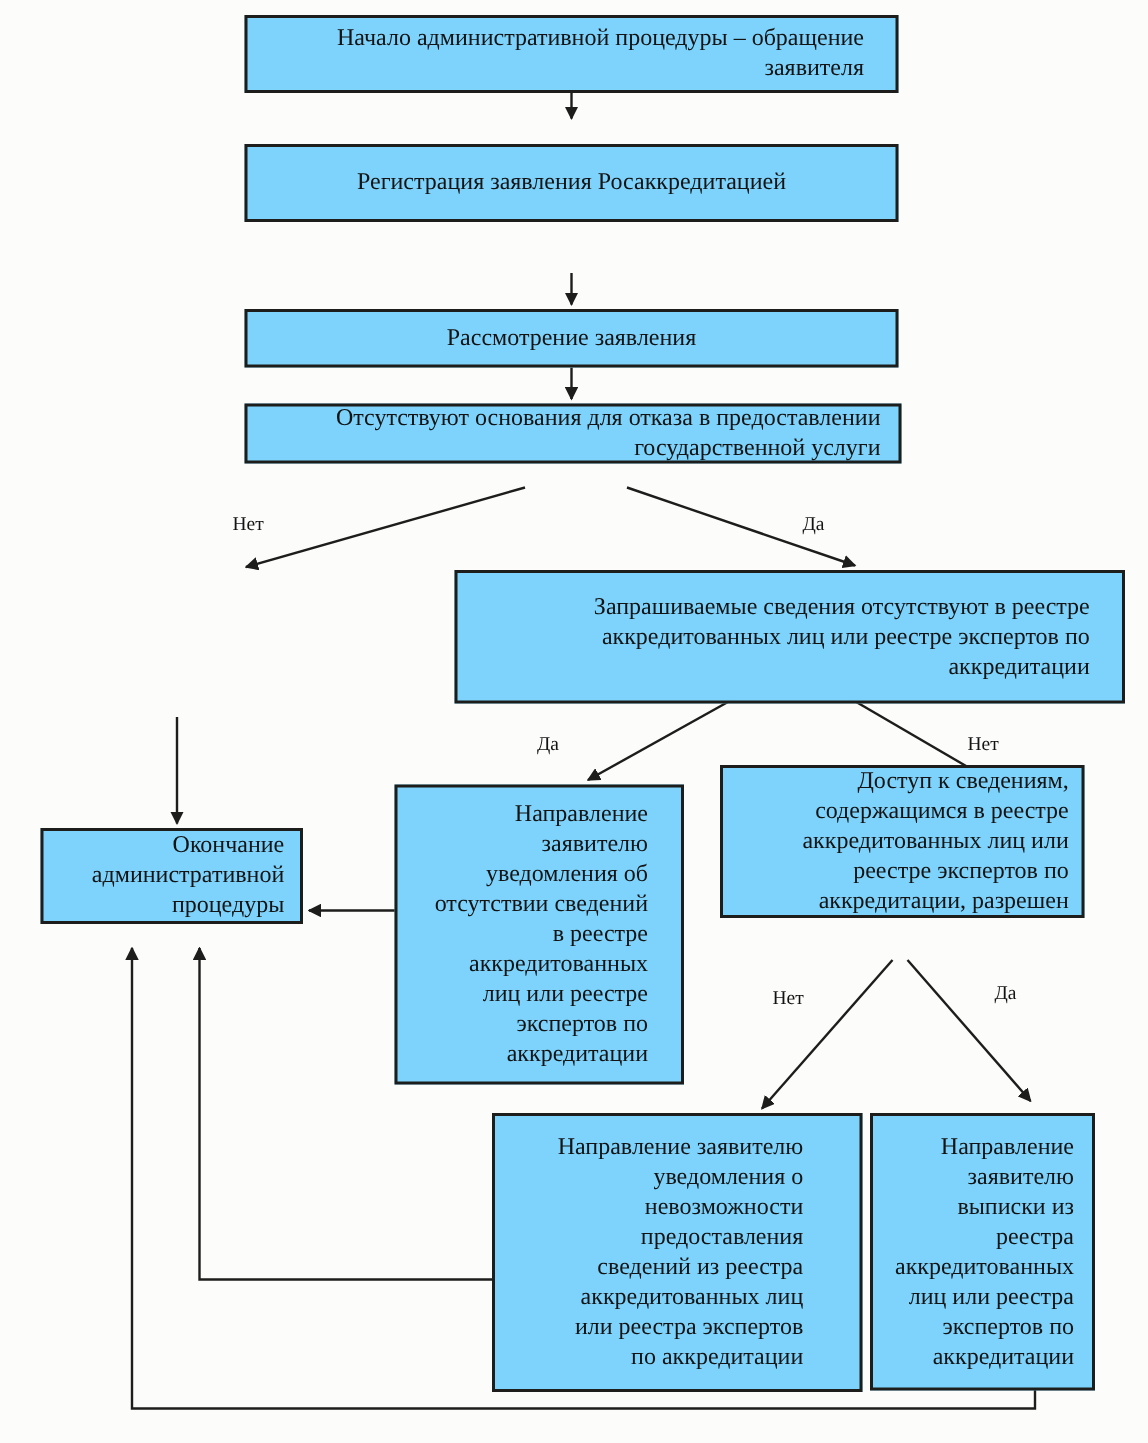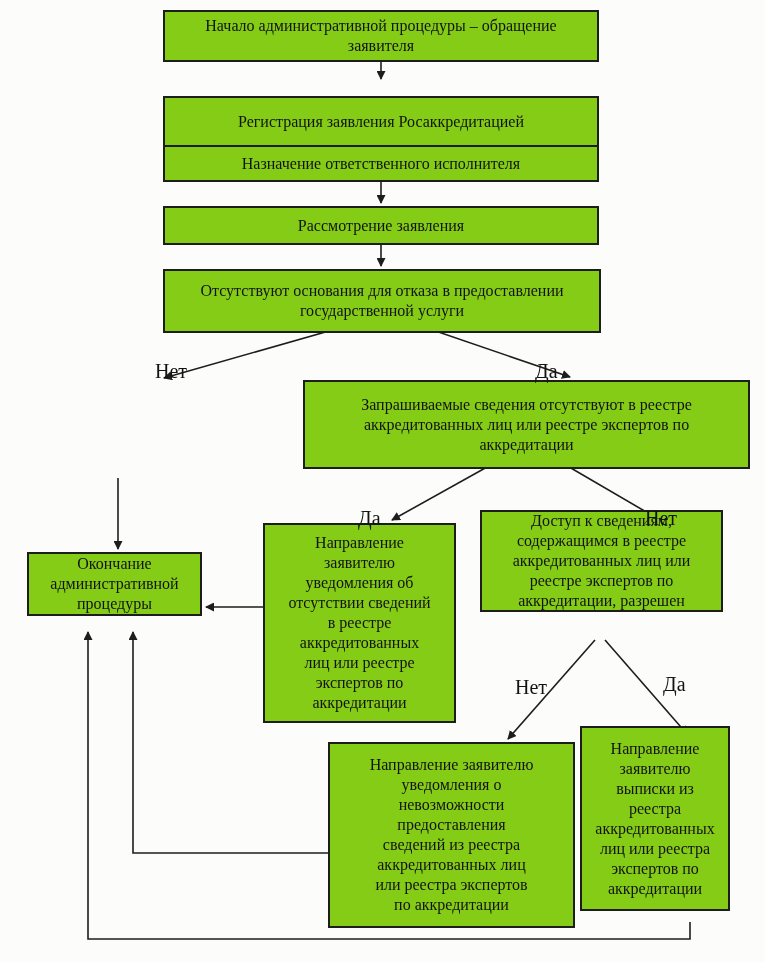--- a/index.html
+++ b/index.html
@@ -24,36 +24,35 @@
   .connectors{
     position:absolute;
     left:0;top:0;
     width:765px;height:962px;
     color:var(--line);
   }
   .node{
     position:absolute;
     box-sizing:border-box;
     border:2px solid var(--box-border);
-    background:#84cc16;
+    background:#7dd3fc;
     display:flex;
     align-items:center;
     justify-content:center;
-    text-align:center;
+    text-align:right;
     font-size:16px;
     line-height:1.25;
     padding:2px 4px;
   }
   .node .t{display:inline-block;}
   .edge-label{
     position:absolute;
-    font-size:20px;
+    font-size:13px;
     line-height:1;
     white-space:nowrap;
-    margin-top:19px;
   }
 </style>
 </head>
 <body>
 
 <div class="canvas">
 
   <svg class="connectors" viewBox="0 0 765 962" xmlns="http://www.w3.org/2000/svg" fill="none" stroke="currentColor" stroke-width="1.6">
     <defs>
       <marker id="ah" markerWidth="9" markerHeight="9" refX="8" refY="4.5" orient="auto" markerUnits="userSpaceOnUse">
@@ -77,29 +76,26 @@
   </svg>
 
   <div class="node" style="left:163px;top:10px;width:436px;height:52px">
     <span class="t" style="max-width:390px">Начало административной процедуры – обращение заявителя</span>
   </div>
 
   <div class="node" style="left:163px;top:96px;width:436px;height:52px">
     <span class="t">Регистрация заявления Росаккредитацией</span>
   </div>
 
-  <div class="node" style="left:163px;top:145px;width:436px;height:37px">
-    <span class="t">Назначение ответственного исполнителя</span>
-  </div>
 
   <div class="node" style="left:163px;top:206px;width:436px;height:39px">
     <span class="t">Рассмотрение заявления</span>
   </div>
 
-  <div class="node" style="left:163px;top:269px;width:438px;height:64px">
+  <div class="node" style="left:163px;top:269px;width:438px;height:40px">
     <span class="t" style="max-width:410px">Отсутствуют основания для отказа в предоставлении государственной услуги</span>
   </div>
 
 
   <div class="node" style="left:303px;top:380px;width:447px;height:89px">
     <span class="t" style="max-width:400px">Запрашиваемые сведения отсутствуют в реестре аккредитованных лиц или реестре экспертов по аккредитации</span>
   </div>
 
   <div class="node" style="left:27px;top:552px;width:175px;height:64px">
     <span class="t" style="max-width:150px">Окончание административной процедуры</span>
@@ -110,21 +106,21 @@
   </div>
 
   <div class="node" style="left:480px;top:510px;width:243px;height:102px">
     <span class="t" style="max-width:222px">Доступ к сведениям, содержащимся в реестре аккредитованных лиц или реестре экспертов по аккредитации, разрешен</span>
   </div>
 
   <div class="node" style="left:328px;top:742px;width:247px;height:186px">
     <span class="t" style="max-width:168px">Направление заявителю уведомления о невозможности предоставления сведений из реестра аккредитованных лиц или реестра экспертов по аккредитации</span>
   </div>
 
-  <div class="node" style="left:580px;top:726px;width:150px;height:185px">
+  <div class="node" style="left:580px;top:742px;width:150px;height:185px">
     <span class="t" style="max-width:122px">Направление заявителю выписки из реестра аккредитованных лиц или реестра экспертов по аккредитации</span>
   </div>
 
   <span class="edge-label" style="left:155px;top:342px">Нет</span>
   <span class="edge-label" style="left:535px;top:342px">Да</span>
   <span class="edge-label" style="left:358px;top:489px">Да</span>
   <span class="edge-label" style="left:645px;top:489px">Нет</span>
   <span class="edge-label" style="left:515px;top:658px">Нет</span>
   <span class="edge-label" style="left:663px;top:655px">Да</span>
 

